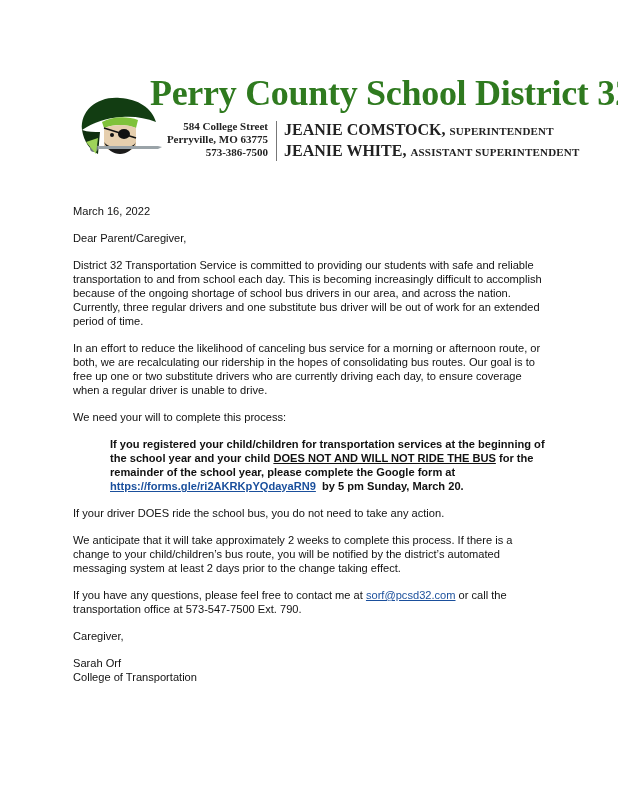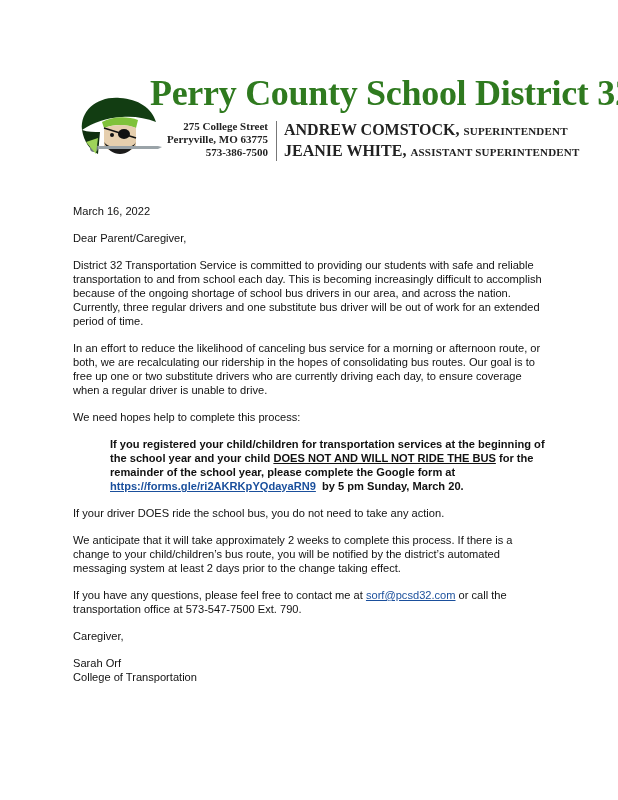--- a/index.html
+++ b/index.html
@@ -38,43 +38,43 @@
 
       <path d="M28 50 C34 66 54 66 60 50 C56 58 34 58 28 50 Z" fill="#1b1b1b"></path>
 
       <path d="M18 54 L82 54 L86 55 L82 57 L18 57 Z" fill="#9aa3a8"></path>
       <circle cx="18" cy="56" r="4" fill="#6f7a7f"></circle>
       <path d="M10 50 L22 46 L20 62 Z" fill="#9ed35a"></path>
     </svg>
   </div>
   <div class="title">Perry County School District 32</div>
   <div class="address">
-    <div>275 College Street</div>
+    <div>584 College Street</div>
     <div>Perryville, MO 63775</div>
     <div>573-386-7500</div>
   </div>
   <div class="divider"></div>
   <div class="officers">
     <div class="officer">
-      <span>ANDREW COMSTOCK,</span>
+      <span>JEANIE COMSTOCK,</span>
       <span class="role">Superintendent</span>
     </div>
     <div class="officer">
       <span>JEANIE WHITE,</span>
       <span class="role">Assistant Superintendent</span>
     </div>
   </div>
 </div>
 
 <div class="body">
   <p>March 16, 2022</p>
   <p>Dear Parent/Caregiver,</p>
   <p>District 32 Transportation Service is committed to providing our students with safe and reliable transportation to and from school each day. This is becoming increasingly difficult to accomplish because of the ongoing shortage of school bus drivers in our area, and across the nation. Currently, three regular drivers and one substitute bus driver will be out of work for an extended period of time.</p>
   <p>In an effort to reduce the likelihood of canceling bus service for a morning or afternoon route, or both, we are recalculating our ridership in the hopes of consolidating bus routes. Our goal is to free up one or two substitute drivers who are currently driving each day, to ensure coverage when a regular driver is unable to drive.</p>
-  <p>We need hopes help to complete this process:</p>
+  <p>We need your will to complete this process:</p>
   <p class="indent"><span>If you registered your child/children for transportation services at the beginning of the school year and your child </span><span class="u">DOES NOT AND WILL NOT RIDE THE BUS</span><span> for the remainder of the school year, please complete the Google form at </span><a class="link" href="#">https://forms.gle/ri2AKRKpYQdayaRN9</a><span style="white-space: pre;">  by 5 pm Sunday, March 20.</span></p>
   <p>If your driver DOES ride the school bus, you do not need to take any action.</p>
   <p>We anticipate that it will take approximately 2 weeks to complete this process. If there is a change to your child/children’s bus route, you will be notified by the district’s automated messaging system at least 2 days prior to the change taking effect.</p>
   <p><span>If you have any questions, please feel free to contact me at </span><a class="link" href="#">sorf@pcsd32.com</a><span> or call the transportation office at 573-547-7500 Ext. 790.</span></p>
   <p>Caregiver,</p>
   <p style="margin:0;">
     <span style="display:block">Sarah Orf</span>
     <span style="display:block">College of Transportation</span>
   </p>
 </div>

